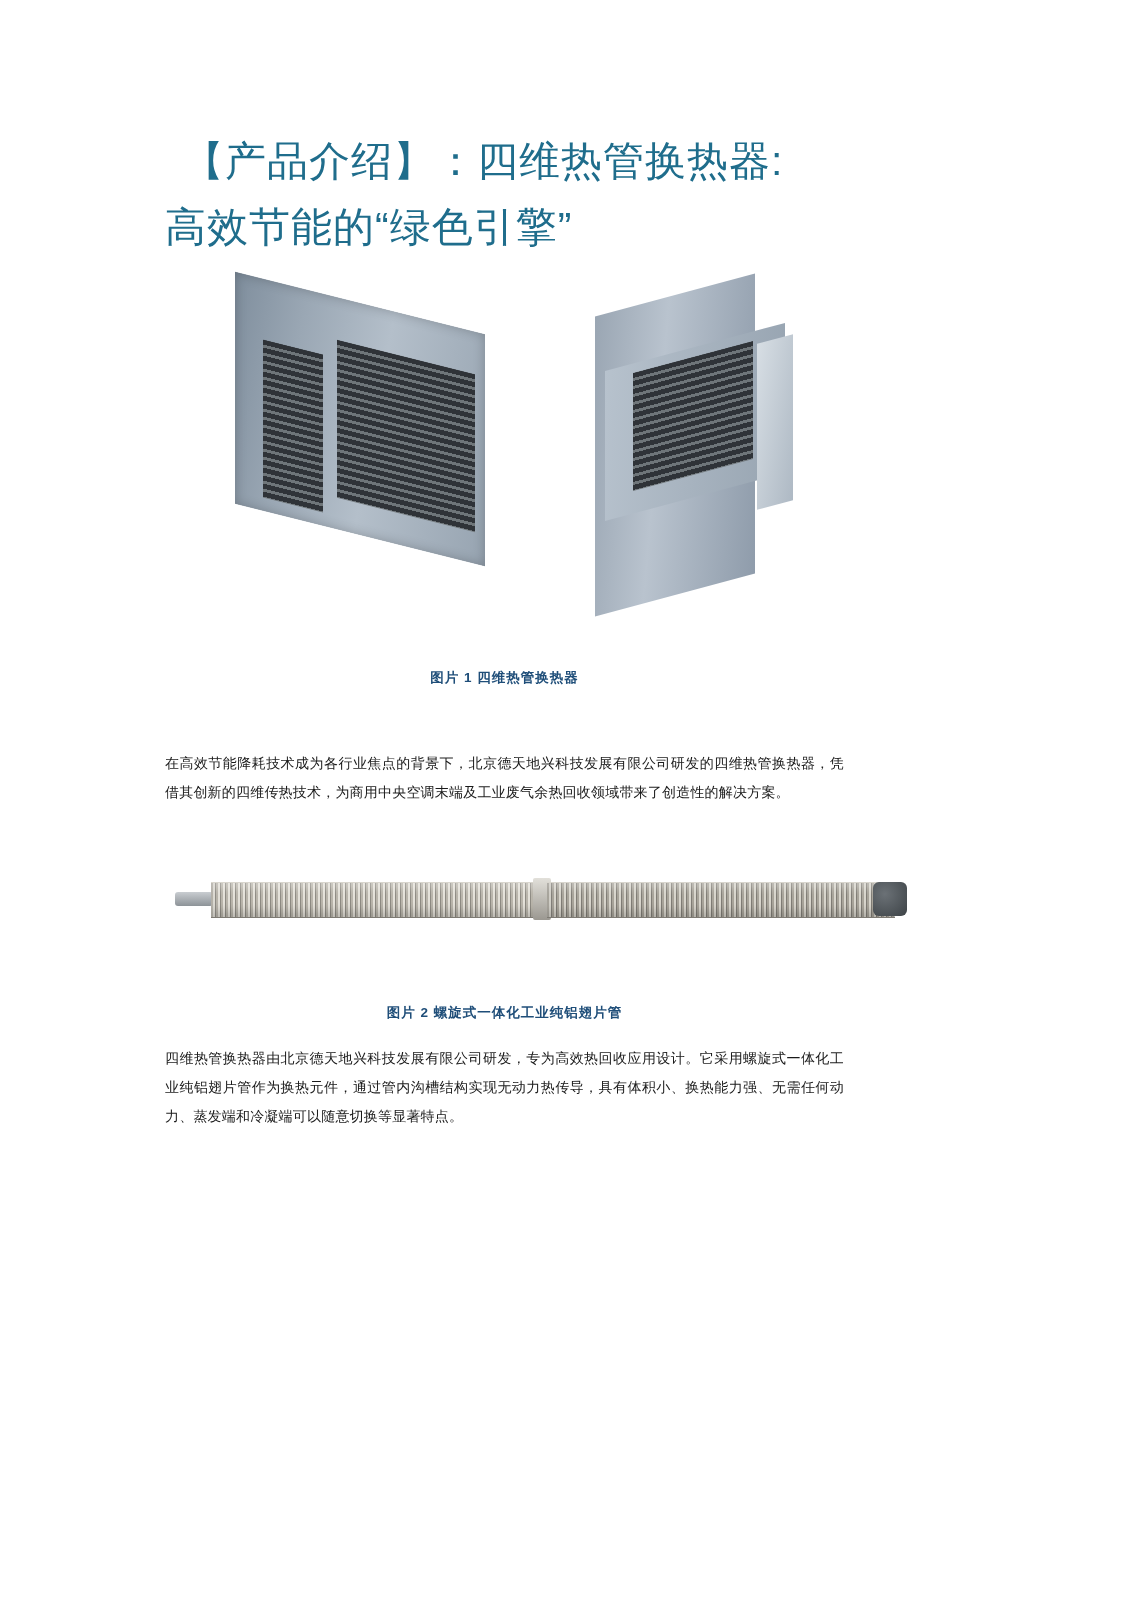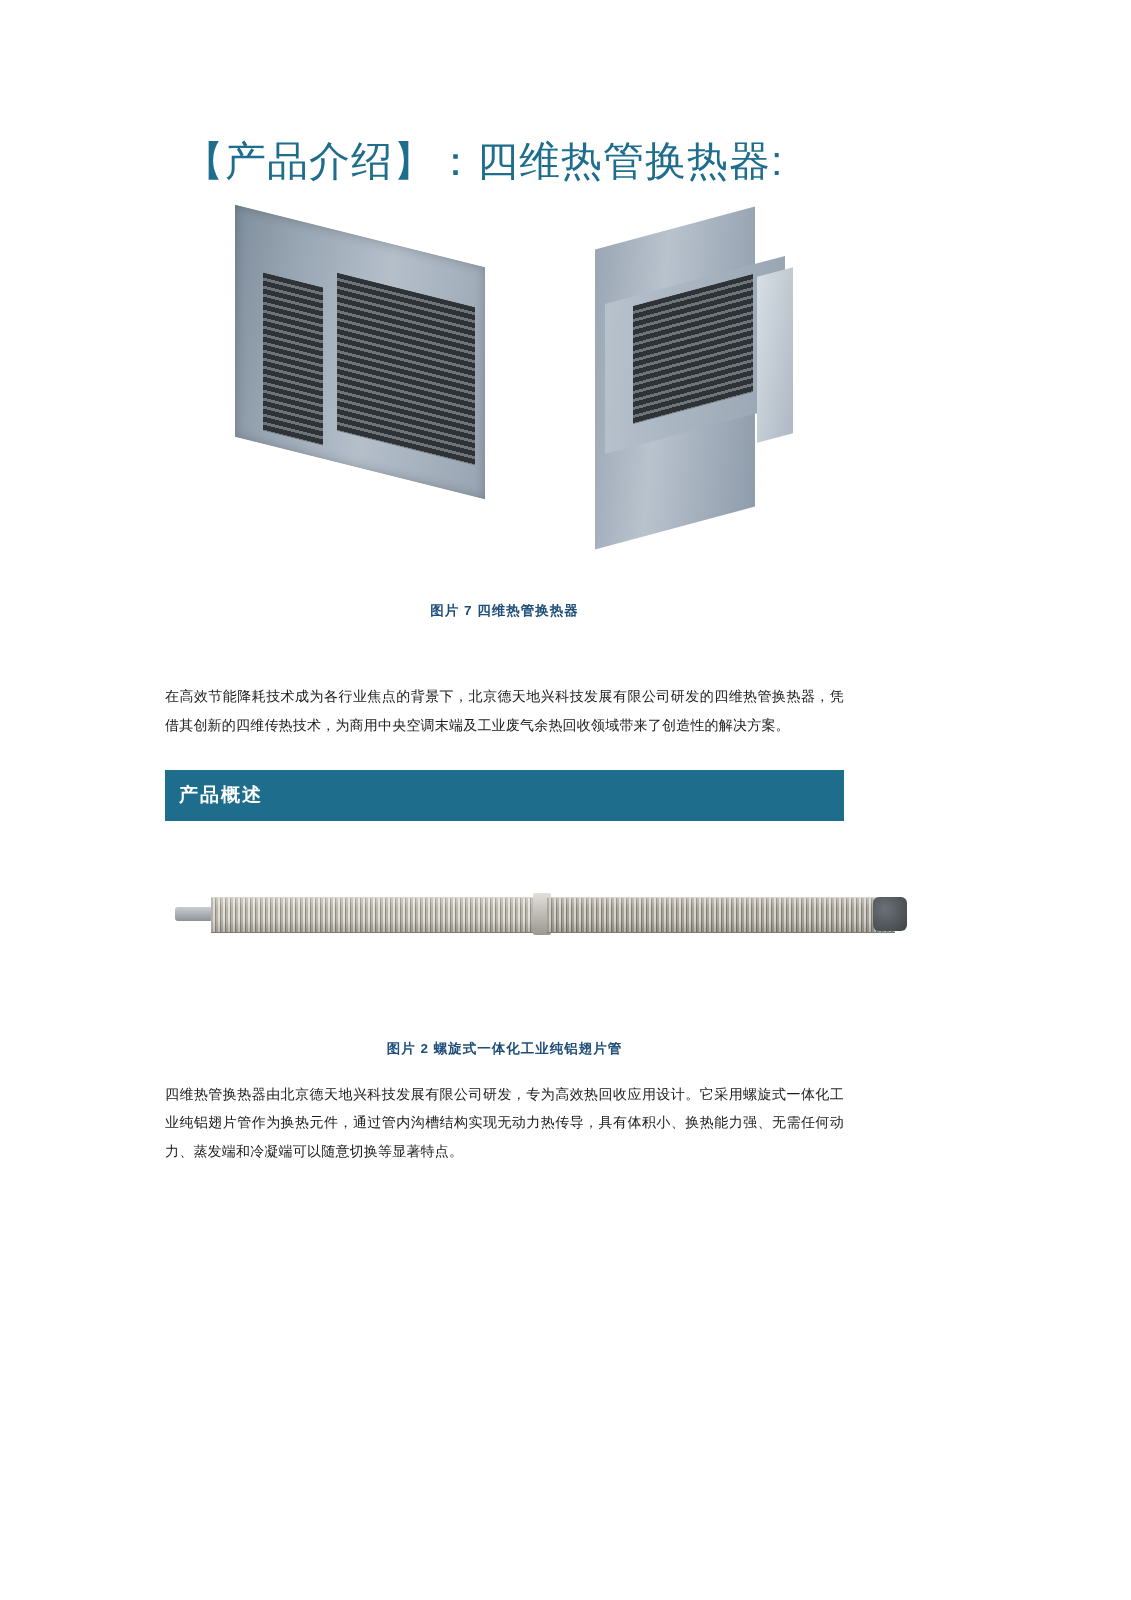--- a/index.html
+++ b/index.html
@@ -194,50 +194,50 @@
     background: linear-gradient(to bottom, #e2e0da, #9b9891);
     border-radius: 2px;
   }
   .tube-end-r {
     position: absolute;
     right: 18px; top: 40px;
     width: 34px; height: 34px;
     background: radial-gradient(circle at 35% 35%, #6b7176, #3d4347);
     border-radius: 6px;
   }
-  .figure2 .fig-caption { margin-top: 63px; }
+  .figure2 .fig-caption { margin-top: 42px; }
 
   .para2 { margin-top: 22px; }
 </style>
 </head>
 <body>
 
 <div class="page">
 
   <div class="title-block">
     <div class="title-line l1">【产品介绍】：四维热管换热器:</div>
+    <div class="title-line l2">高效节能的“绿色引擎”</div>
   </div>
 
   <div class="figure1">
     <div class="hx-img">
       <div class="hx-body"></div>
       <div class="hx-top"></div>
       <div class="hx-fins fins-a"></div>
       <div class="hx-fins fins-b"></div>
       <div class="hx-front"></div>
       <div class="hx-side-box"></div>
       <div class="hx-fins fins-c"></div>
       <div class="hx-cap"></div>
     </div>
-    <div class="fig-caption">图片 7  四维热管换热器</div>
+    <div class="fig-caption">图片 1  四维热管换热器</div>
   </div>
 
   <p class="para para1">在高效节能降耗技术成为各行业焦点的背景下，北京德天地兴科技发展有限公司研发的四维热管换热器，凭借其创新的四维传热技术，为商用中央空调末端及工业废气余热回收领域带来了创造性的解决方案。</p>
 
-  <div class="section-bar bar-overview">产品概述</div>
 
   <div class="figure2">
     <div class="tube-wrap">
       <div class="tube-end-l"></div>
       <div class="tube-fin fin-l"></div>
       <div class="tube-joint"></div>
       <div class="tube-fin fin-r"></div>
       <div class="tube-end-r"></div>
     </div>
     <div class="fig-caption">图片 2  螺旋式一体化工业纯铝翅片管</div>

